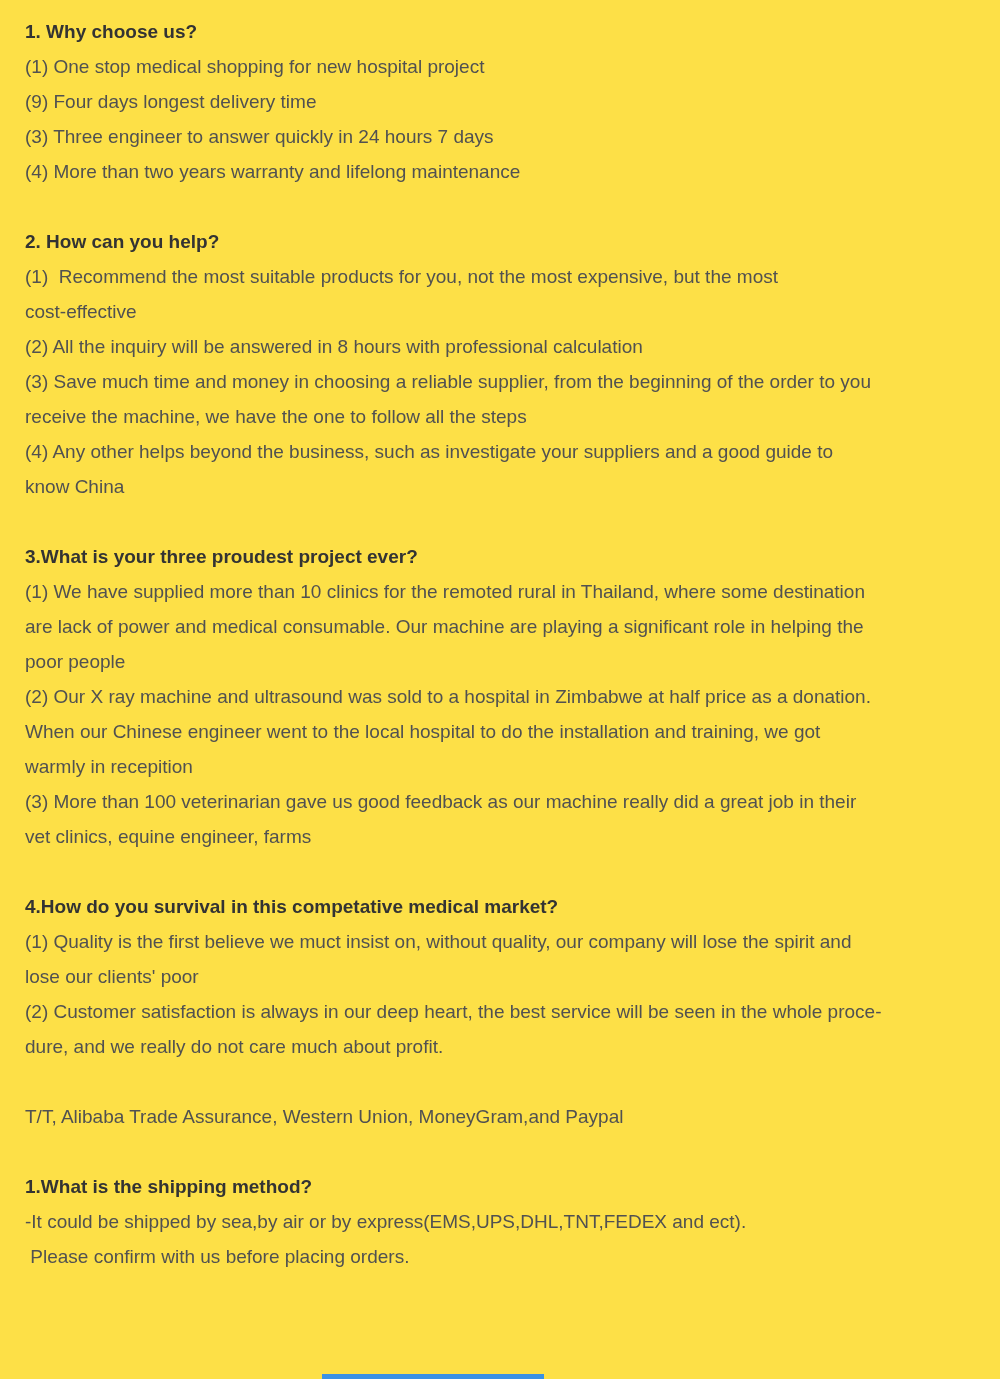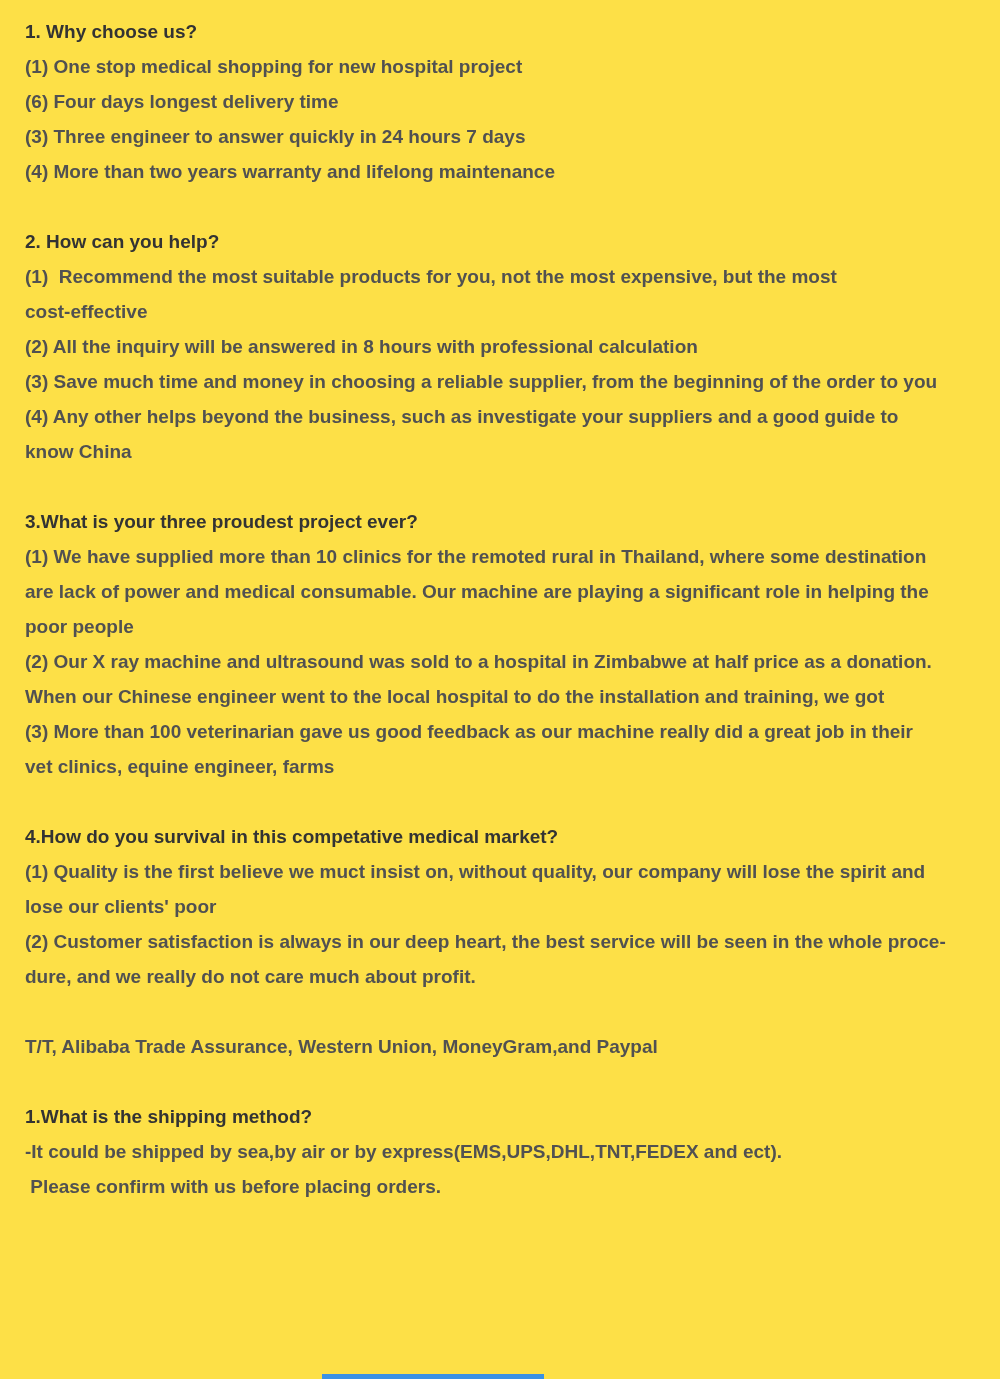--- a/index.html
+++ b/index.html
@@ -26,61 +26,63 @@
     margin: 0;
     font-size: 19px;
     line-height: 35px;
     font-weight: bold;
     color: #333333;
     white-space: pre;
   }
   .faq-line {
     font-size: 19px;
     line-height: 35px;
-    font-weight: bold;
+    font-weight: normal;
     color: #515151;
     white-space: pre;
   }
   .bottom-bar {
     position: absolute;
     bottom: 0;
     height: 5px;
     background: #3a91e4;
   }
 </style>
 </head>
 <body>
 
 <div class="page">
   <div class="content" id="faq-sections">
   <section class="faq-section">
     <h3 class="faq-title">1. Why choose us?</h3>
   <div class="faq-line">(1) One stop medical shopping for new hospital project</div>
-        <div class="faq-line">(6) Four days longest delivery time</div>
+        <div class="faq-line">(9) Four days longest delivery time</div>
         <div class="faq-line">(3) Three engineer to answer quickly in 24 hours 7 days</div>
         <div class="faq-line">(4) More than two years warranty and lifelong maintenance</div>
       </section>
 
   <section class="faq-section">
     <h3 class="faq-title">2. How can you help?</h3>
   <div class="faq-line">(1)  Recommend the most suitable products for you, not the most expensive, but the most</div>
         <div class="faq-line">cost-effective</div>
         <div class="faq-line">(2) All the inquiry will be answered in 8 hours with professional calculation</div>
         <div class="faq-line">(3) Save much time and money in choosing a reliable supplier, from the beginning of the order to you</div>
+        <div class="faq-line">receive the machine, we have the one to follow all the steps</div>
         <div class="faq-line">(4) Any other helps beyond the business, such as investigate your suppliers and a good guide to</div>
         <div class="faq-line">know China</div>
       </section>
 
   <section class="faq-section">
     <h3 class="faq-title">3.What is your three proudest project ever?</h3>
   <div class="faq-line">(1) We have supplied more than 10 clinics for the remoted rural in Thailand, where some destination</div>
         <div class="faq-line">are lack of power and medical consumable. Our machine are playing a significant role in helping the</div>
         <div class="faq-line">poor people</div>
         <div class="faq-line">(2) Our X ray machine and ultrasound was sold to a hospital in Zimbabwe at half price as a donation.</div>
         <div class="faq-line">When our Chinese engineer went to the local hospital to do the installation and training, we got</div>
+        <div class="faq-line">warmly in recepition</div>
         <div class="faq-line">(3) More than 100 veterinarian gave us good feedback as our machine really did a great job in their</div>
         <div class="faq-line">vet clinics, equine engineer, farms</div>
       </section>
 
   <section class="faq-section">
     <h3 class="faq-title">4.How do you survival in this competative medical market?</h3>
   <div class="faq-line">(1) Quality is the first believe we muct insist on, without quality, our company will lose the spirit and</div>
         <div class="faq-line">lose our clients' poor</div>
         <div class="faq-line">(2) Customer satisfaction is always in our deep heart, the best service will be seen in the whole proce-</div>
         <div class="faq-line">dure, and we really do not care much about profit.</div>

